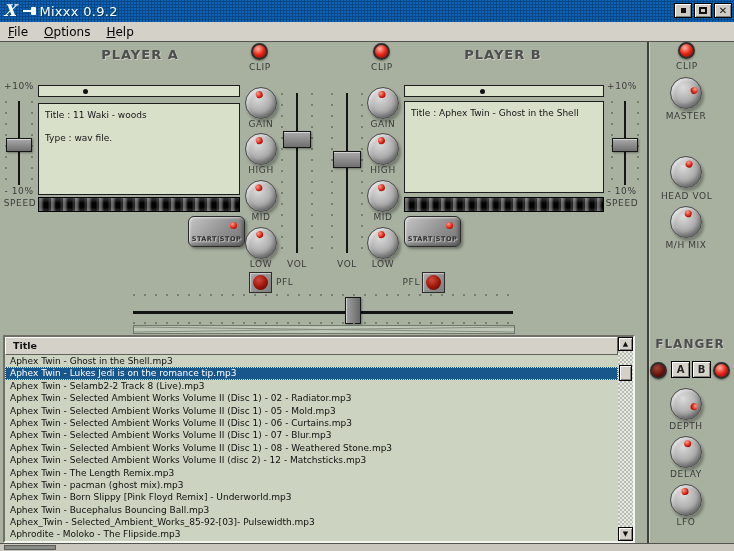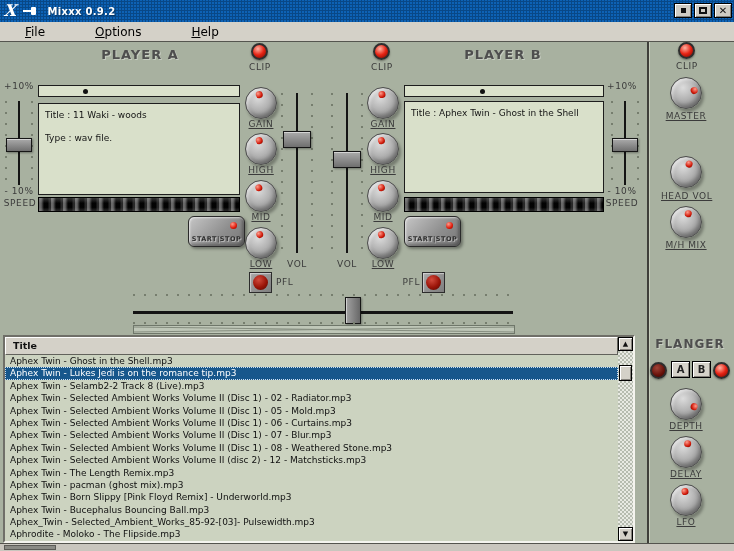--- a/index.html
+++ b/index.html
@@ -7,50 +7,50 @@
           font-family:"DejaVu Sans",sans-serif;-webkit-font-smoothing:none;}
   
   .titlebar{position:absolute;left:0;top:0;width:734px;height:22px;background-color:#0d62b5;
     background-image:radial-gradient(rgba(5,55,105,.6) 1px,transparent 1.2px);background-size:3px 3px;
     display:flex;align-items:center;}
   .xlogo{font-family:"DejaVu Serif",serif;font-weight:bold;font-style:italic;color:#fff;
     font-size:16px;line-height:20px;margin-left:5px;transform:skewX(-6deg);}
   .pin{position:relative;width:16px;height:10px;margin-left:6px;}
   .pin .tail{position:absolute;left:0;top:4px;width:8px;height:2px;background:#fff;}
   .pin .head{position:absolute;left:8px;top:1px;width:5px;height:8px;background:#fff;border-radius:1px;}
-  .tb-title{color:#fff;font-weight:bold;font-size:10px;margin-left:8px;text-shadow:1px 1px 0 #06396b;letter-spacing:.3px;}
+  .tb-title{color:#fff;font-weight:normal;font-size:13px;text-shadow:1px 1px 0 #06396b;letter-spacing:.3px;}
   .tb-btns{position:absolute;right:2px;top:3px;display:flex;gap:2px;}
   .tb-btn{width:18px;height:15px;background:#cfccc4;border:1px solid #000;box-sizing:border-box;
     box-shadow:inset 1px 1px 0 #fff,inset -1px -1px 0 #84817a;display:flex;align-items:center;justify-content:center;}
   .glyph-min{width:5px;height:5px;background:#111;}
   .glyph-max{width:8px;height:7px;border:2px solid #111;box-sizing:border-box;}
   .glyph-close{font-size:10px;font-weight:bold;color:#111;line-height:10px;font-style:normal;}
   
   .menubar{position:absolute;left:0;top:22px;width:734px;height:20px;background:#d4d1c8;
     border-bottom:1px solid #55554f;display:flex;align-items:center;box-sizing:border-box;}
-  .menu-item{font-size:12px;color:#000;padding:2px 25px;cursor:default;}
+  .menu-item{font-size:12px;color:#000;padding:2px 8px;cursor:default;}
   .menu-item u{text-underline-offset:1px;}
   
   .lbl{position:absolute;font-size:9px;color:#3b3b3b;text-align:center;letter-spacing:.6px;white-space:nowrap;}
   .deck-title{position:absolute;font-size:13px;font-weight:bold;color:#4e4e4e;letter-spacing:1px;
     text-align:center;text-shadow:1px 1px 0 rgba(255,255,255,.35);}
   
   .led{position:absolute;border-radius:50%;width:17px;height:17px;box-sizing:border-box;border:2px solid #2e2e2e;
     box-shadow:0 1px 2px rgba(0,0,0,.4);}
   .led.on{background:radial-gradient(circle at 38% 30%,#ffb2a2,#e62314 50%,#7e0d04 92%);}
   .led.off{background:radial-gradient(circle at 38% 30%,#a04438,#68110a 60%,#3c0904 92%);}
   
   .knob{position:absolute;width:32px;height:32px;border-radius:50%;
     background:radial-gradient(circle at 40% 32%,#dcdcdc,#a9a9a9 55%,#6d6d6d 100%);
     border:1px solid #4c4c4c;box-sizing:border-box;
     box-shadow:2px 3px 3px rgba(0,0,0,.3),inset -2px -3px 4px rgba(0,0,0,.25),inset 2px 2px 3px rgba(255,255,255,.55);}
   .knob .arm{position:absolute;left:0;top:0;width:100%;height:100%;border-radius:50%;}
   .knob .dot{position:absolute;left:50%;top:3px;width:7px;height:7px;margin-left:-3.5px;border-radius:50%;
     background:radial-gradient(circle at 35% 30%,#ff9c8c,#d01808 60%,#6e0a04 95%);}
-  .klabel{position:absolute;font-size:9px;color:#3b3b3b;text-align:center;letter-spacing:.6px;white-space:nowrap;text-decoration:underline;}
+  .klabel{position:absolute;font-size:9px;color:#3b3b3b;text-align:center;letter-spacing:.6px;white-space:nowrap;}
   
   .posbar{position:absolute;height:12px;background:#dbe2cc;border:1px solid #1d1d1d;box-sizing:border-box;}
   .posdot{position:absolute;top:3px;width:5px;height:5px;border-radius:50%;background:#111;}
   .infobox{position:absolute;background:#d9e0ca;border:1px solid #1d1d1d;box-sizing:border-box;
     padding:6px 6px 0 6px;font-size:9px;color:#141414;}
   .infobox div{margin-bottom:13px;white-space:nowrap;overflow:hidden;}
   .wave{position:absolute;height:15px;border:1px solid #000;box-sizing:border-box;background-color:#0c0c0c;
     background-image:
       repeating-linear-gradient(90deg,rgba(190,190,190,.55) 0 2px,rgba(25,25,25,.1) 5px 9px,rgba(90,90,90,.45) 10px 12px),
       linear-gradient(180deg,#3a3a3a,#000 40%,#000 72%,#2c2c2c);}

